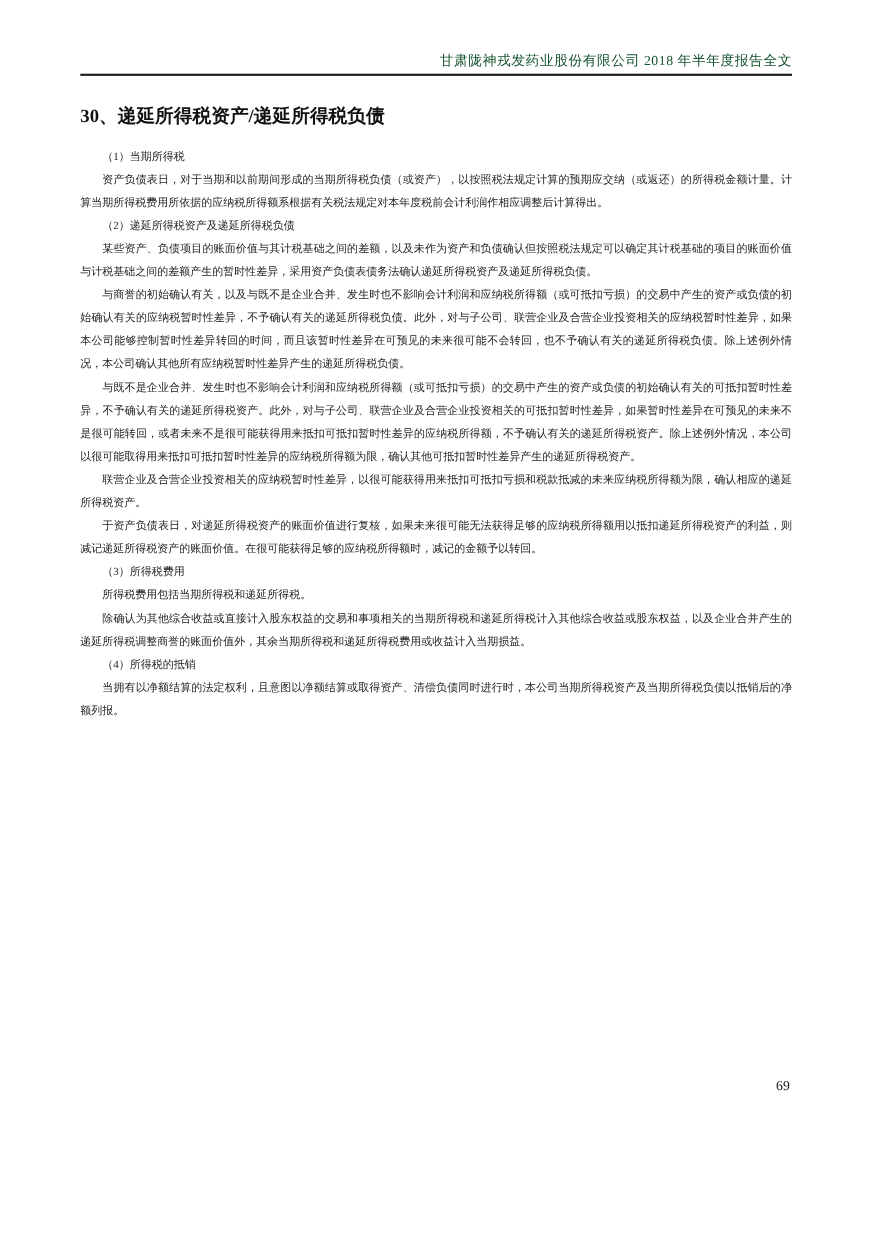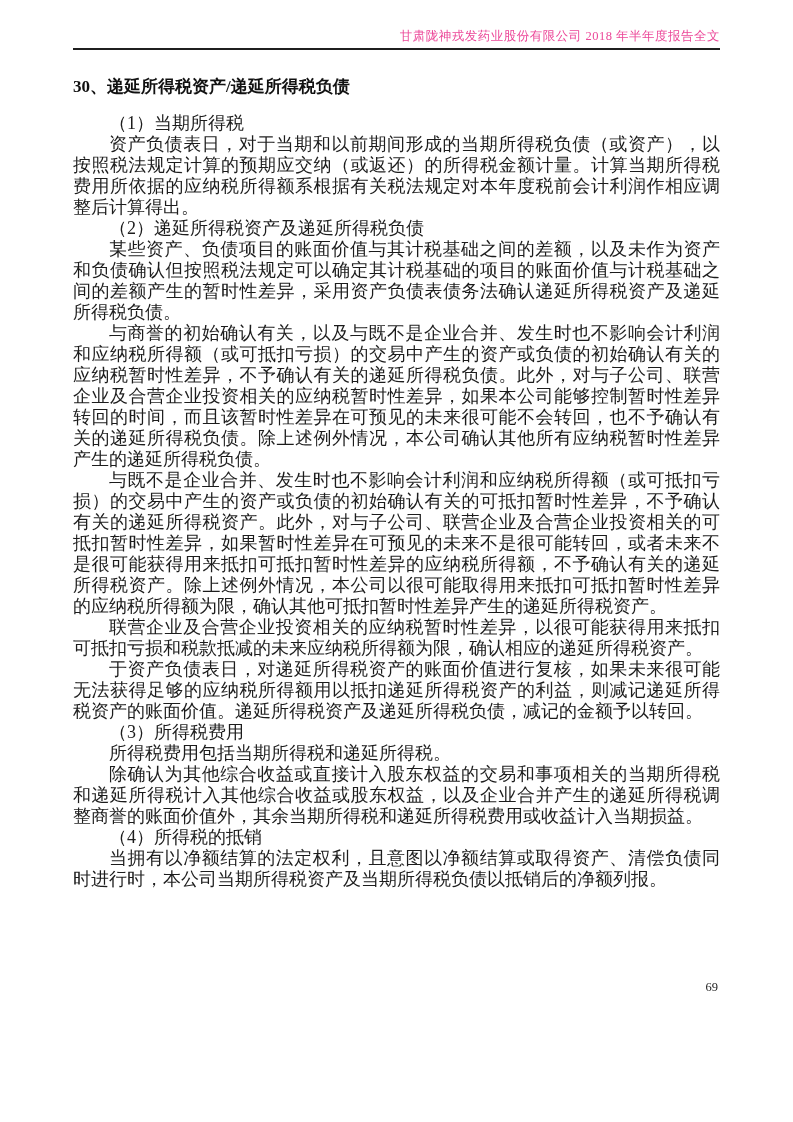--- a/index.html
+++ b/index.html
@@ -16,39 +16,39 @@
     width: 793px;
     height: 1122px;
     background: #ffffff;
     overflow: hidden;
   }
   .content {
     margin: 0 73px;
     width: 647px;
   }
   .doc-header {
-    padding-top: 29px;
+    padding-top: 48px;
     padding-bottom: 4px;
     border-bottom: 2px solid #1f1f1f;
     text-align: right;
     font-size: 12.5px;
     line-height: 15px;
-    color: #ec4899;
+    color: #14532d;
     letter-spacing: 0.5px;
   }
   .section-title {
     margin-top: 27px;
     font-size: 17px;
     font-weight: bold;
     line-height: 20px;
     color: #111111;
   }
   .body-text {
     margin-top: 16px;
-    font-size: 18px;
+    font-size: 10px;
     line-height: 21px;
     text-align: justify;
   }
   .body-text p {
     margin: 0;
     padding: 0;
     text-indent: 2em;
     word-break: break-all;
   }
   .page-number {
@@ -70,21 +70,21 @@
     <div class="section-title">30、递延所得税资产/递延所得税负债</div>
 
     <div class="body-text">
       <p>（1）当期所得税</p>
       <p>资产负债表日，对于当期和以前期间形成的当期所得税负债（或资产），以按照税法规定计算的预期应交纳（或返还）的所得税金额计量。计算当期所得税费用所依据的应纳税所得额系根据有关税法规定对本年度税前会计利润作相应调整后计算得出。</p>
       <p>（2）递延所得税资产及递延所得税负债</p>
       <p>某些资产、负债项目的账面价值与其计税基础之间的差额，以及未作为资产和负债确认但按照税法规定可以确定其计税基础的项目的账面价值与计税基础之间的差额产生的暂时性差异，采用资产负债表债务法确认递延所得税资产及递延所得税负债。</p>
       <p>与商誉的初始确认有关，以及与既不是企业合并、发生时也不影响会计利润和应纳税所得额（或可抵扣亏损）的交易中产生的资产或负债的初始确认有关的应纳税暂时性差异，不予确认有关的递延所得税负债。此外，对与子公司、联营企业及合营企业投资相关的应纳税暂时性差异，如果本公司能够控制暂时性差异转回的时间，而且该暂时性差异在可预见的未来很可能不会转回，也不予确认有关的递延所得税负债。除上述例外情况，本公司确认其他所有应纳税暂时性差异产生的递延所得税负债。</p>
       <p>与既不是企业合并、发生时也不影响会计利润和应纳税所得额（或可抵扣亏损）的交易中产生的资产或负债的初始确认有关的可抵扣暂时性差异，不予确认有关的递延所得税资产。此外，对与子公司、联营企业及合营企业投资相关的可抵扣暂时性差异，如果暂时性差异在可预见的未来不是很可能转回，或者未来不是很可能获得用来抵扣可抵扣暂时性差异的应纳税所得额，不予确认有关的递延所得税资产。除上述例外情况，本公司以很可能取得用来抵扣可抵扣暂时性差异的应纳税所得额为限，确认其他可抵扣暂时性差异产生的递延所得税资产。</p>
       <p>联营企业及合营企业投资相关的应纳税暂时性差异，以很可能获得用来抵扣可抵扣亏损和税款抵减的未来应纳税所得额为限，确认相应的递延所得税资产。</p>
-      <p>于资产负债表日，对递延所得税资产的账面价值进行复核，如果未来很可能无法获得足够的应纳税所得额用以抵扣递延所得税资产的利益，则减记递延所得税资产的账面价值。递延所得税资产及递延所得税负债，减记的金额予以转回。</p>
+      <p>于资产负债表日，对递延所得税资产的账面价值进行复核，如果未来很可能无法获得足够的应纳税所得额用以抵扣递延所得税资产的利益，则减记递延所得税资产的账面价值。在很可能获得足够的应纳税所得额时，减记的金额予以转回。</p>
       <p>（3）所得税费用</p>
       <p>所得税费用包括当期所得税和递延所得税。</p>
       <p>除确认为其他综合收益或直接计入股东权益的交易和事项相关的当期所得税和递延所得税计入其他综合收益或股东权益，以及企业合并产生的递延所得税调整商誉的账面价值外，其余当期所得税和递延所得税费用或收益计入当期损益。</p>
       <p>（4）所得税的抵销</p>
       <p>当拥有以净额结算的法定权利，且意图以净额结算或取得资产、清偿负债同时进行时，本公司当期所得税资产及当期所得税负债以抵销后的净额列报。</p>
     </div>
 
   </div>
 
   <div class="page-number">69</div>

